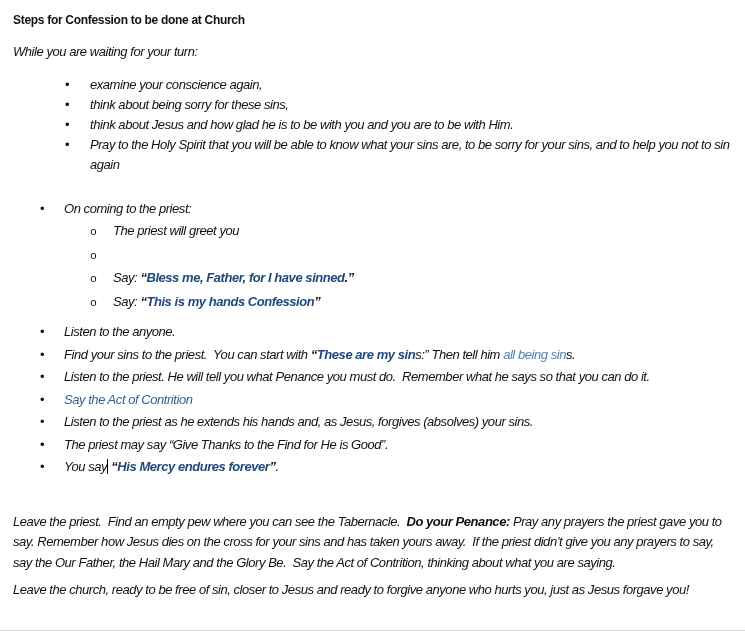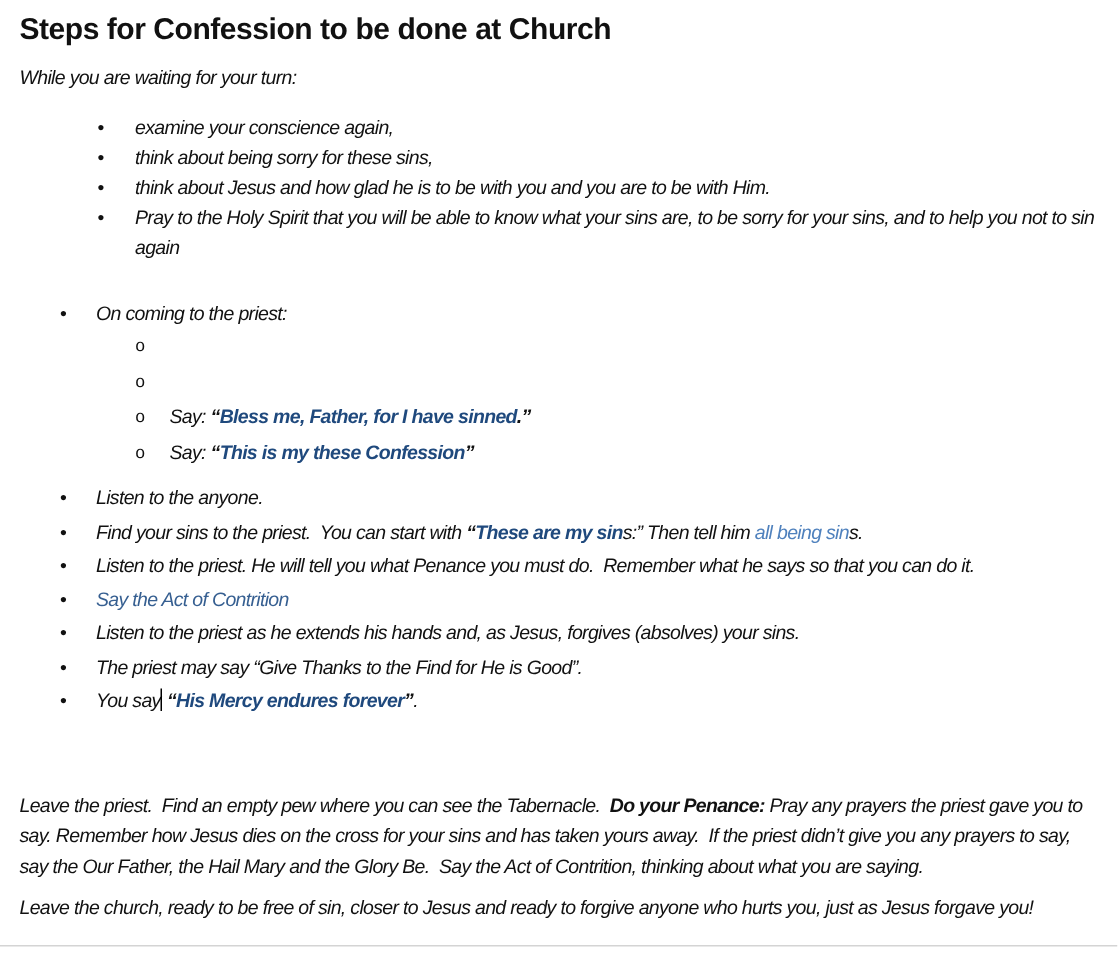--- a/index.html
+++ b/index.html
@@ -10,21 +10,21 @@
   }
   html,body{margin:0;padding:0;background:#ffffff;}
   body{
     width:745px;height:637px;overflow:hidden;
     font-family:"Liberation Sans",sans-serif;
     color:var(--ink);
     font-size:13px;letter-spacing:-0.45px;
   }
   .page{position:relative;width:745px;height:637px;padding:10px 13px 0 13px;box-sizing:border-box;}
   .doc-title{
-    font-size:20px;font-weight:700;letter-spacing:-0.3px;
+    font-size:12px;font-weight:700;letter-spacing:-0.3px;
     line-height:20px;margin:0;
   }
   .intro{font-style:italic;margin:13px 0 10px 0;line-height:17px;}
 
   .li{display:flex;align-items:flex-start;}
   .marker{flex:0 0 auto;display:block;}
   .runs{flex:1 1 auto;white-space:pre-wrap;font-style:italic;}
 
   
   .waiting{margin-top:15px;}
@@ -37,21 +37,21 @@
   .lvl1 .marker{margin-left:27px;width:24px;font-size:13px;}
   .sub .li{line-height:22.5px;}
   .sub .marker{margin-left:77px;width:23px;font-family:"Liberation Mono",monospace;font-size:11.5px;padding-top:1px;}
 
   
   .main{margin-top:7px;}
   .main .li{line-height:22.5px;}
   .main .marker{margin-left:27px;width:24px;font-size:13px;}
 
   
-  .closing-wrap{margin-top:48px;}
+  .closing-wrap{margin-top:33px;}
   .closing{font-style:italic;line-height:20.5px;margin:0 0 7px 0;white-space:pre-wrap;}
 
   
   .run-n{}
   .run-b{font-weight:700;}
   .run-bb{font-weight:700;color:var(--bold_blue);}
   .run-mb{color:var(--medium_blue);}
   .run-lb{color:var(--light_blue);}
   .run-bi{font-weight:700;}
   .caret{
@@ -93,31 +93,32 @@
   <div class="group2">
     <div class="lvl1">
         <div class="li">
           <span class="marker">•</span>
           <span class="runs"><span class="run-n">On coming to the priest:</span></span>
         </div>
       </div>
     <div class="sub">
         <div class="li">
           <span class="marker">o</span>
+          <span class="runs"><span class="run-n">The priest will greet you</span></span>
         </div>
         <div class="li">
           <span class="marker">o</span>
         </div>
         <div class="li">
           <span class="marker">o</span>
           <span class="runs"><span class="run-n">Say: </span><span class="run-b">“</span><span class="run-bb">Bless me, Father, for I have sinned</span><span class="run-b">.</span><span class="run-b">”</span></span>
         </div>
         <div class="li">
           <span class="marker">o</span>
-          <span class="runs"><span class="run-n">Say: </span><span class="run-b">“</span><span class="run-bb">This is my these Confession</span><span class="run-b">”</span></span>
+          <span class="runs"><span class="run-n">Say: </span><span class="run-b">“</span><span class="run-bb">This is my hands Confession</span><span class="run-b">”</span></span>
         </div>
       </div>
   </div>
 
   <div class="main">
       <div class="li">
         <span class="marker">•</span>
         <span class="runs"><span class="run-n">Listen to the anyone.</span></span>
       </div>
       <div class="li">

